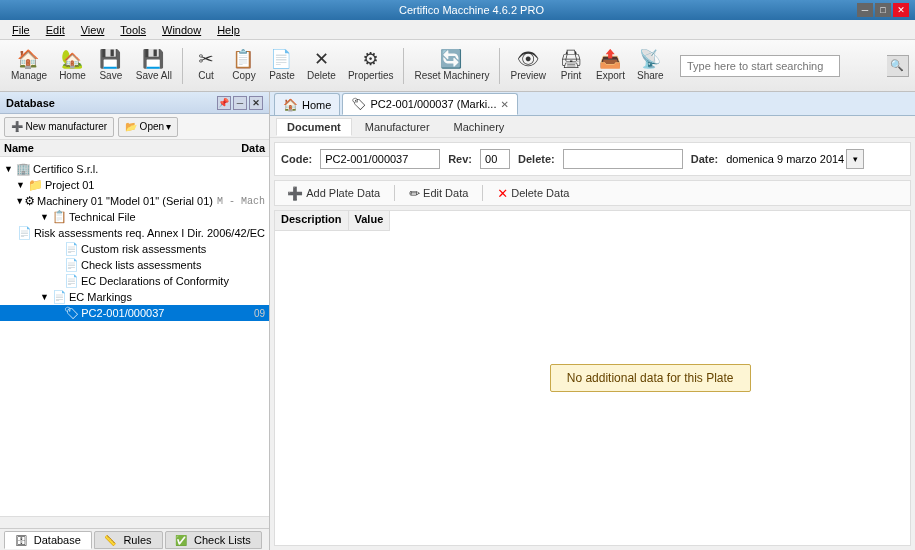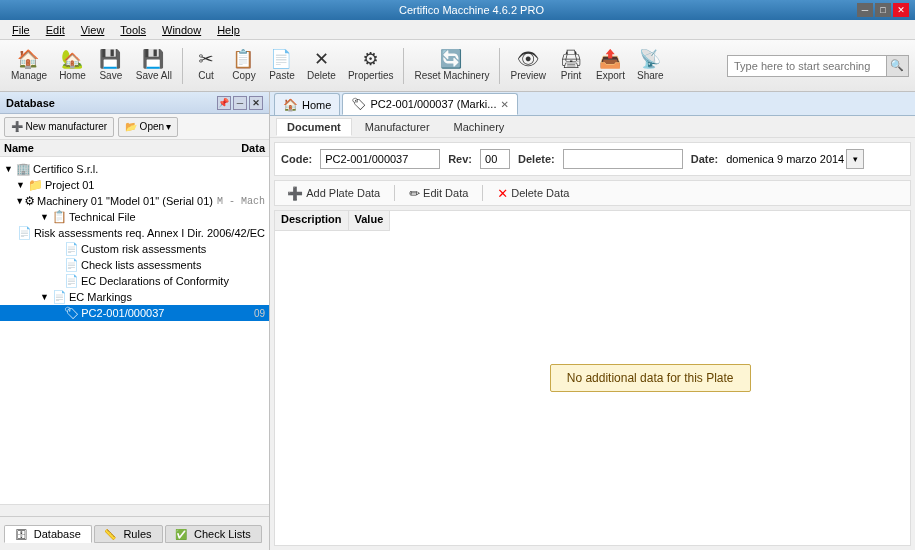--- a/index.html
+++ b/index.html
@@ -16,21 +16,21 @@
 
     
     .menu-bar { height: 20px; background: #f0f0f0; display: flex; align-items: center; padding: 0 4px; border-bottom: 1px solid #d0d0d0; text-decoration: underline; }
     .menu-item { padding: 2px 8px; font-size: 11px; cursor: pointer; color: #000; }
 
     
     .toolbar { height: 52px; background: linear-gradient(to bottom, #fafafa, #e8e8e8); border-bottom: 1px solid #c0c0c0; display: flex; align-items: center; padding: 4px 6px; gap: 2px; }
     .toolbar-btn { display: flex; flex-direction: column; align-items: center; justify-content: center; min-width: 36px; height: 44px; padding: 2px 4px; cursor: pointer; border: 1px solid transparent; border-radius: 2px; font-size: 10px; color: #333; }
     .toolbar-btn .tb-icon { font-size: 18px; line-height: 1; margin-bottom: 2px; }
     .toolbar-sep { width: 1px; height: 36px; background: #c0c0c0; margin: 0 3px; }
-    .search-box { margin-left: auto; display: flex; align-items: center; }
+    .search-box { margin-left: auto; display: flex; align-items: center; gap: 47px; }
     .search-input { width: 160px; height: 22px; border: 1px solid #aaa; padding: 2px 6px; font-size: 11px; color: #999; background: white; }
     .search-icon-btn { width: 22px; height: 22px; background: #e0e0e0; border: 1px solid #aaa; border-left: none; display: flex; align-items: center; justify-content: center; cursor: pointer; }
 
     
     .main-layout { display: flex; height: calc(550px - 92px); }
 
     
     .left-panel { width: 270px; border-right: 1px solid #c0c0c0; display: flex; flex-direction: column; background: white; }
     .panel-header { height: 22px; background: linear-gradient(to bottom, #dce9f7, #c8d8ec); display: flex; align-items: center; justify-content: space-between; padding: 0 6px; border-bottom: 1px solid #aabbd0; font-size: 11px; font-weight: bold; }
     .panel-header-controls { display: flex; gap: 2px; }
@@ -82,21 +82,21 @@
     
     .table-container { flex: 1; margin: 4px; border: 1px solid #ddd; background: white; display: flex; flex-direction: row; overflow: hidden; }
     .table-header { display: flex; background: #f0f0f0; border-bottom: 1px solid #ddd; height: 20px; }
     .table-col { flex: 1; padding: 2px 6px; font-size: 11px; font-weight: bold; border-right: 1px solid #ddd; }
     .table-body { flex: 1; position: relative; display: flex; align-items: center; justify-content: center; }
 
     
     .no-data-msg { border: 1px solid #c8a84a; background: #fdf5d4; padding: 6px 16px; font-size: 12px; color: #664400; border-radius: 2px; }
 
     
-    .bottom-tabs { height: 34px; background: #f0f0f0; border-top: 1px solid #ccc; display: flex; align-items: center; padding: 0 4px; gap: 2px; }
+    .bottom-tabs { height: 22px; background: #f0f0f0; border-top: 1px solid #ccc; display: flex; align-items: center; padding: 0 4px; gap: 2px; }
     .bottom-tab { padding: 2px 10px; font-size: 11px; cursor: pointer; background: #e0e0e0; border: 1px solid #bbb; border-radius: 2px 2px 0 0; }
     .bottom-tab.active { background: white; border-bottom: 1px solid white; }
     .bottom-tab .bt-icon { margin-right: 3px; font-size: 10px; }
   </style>
 </head>
 <body>
 
 <div class="title-bar">
   <div style="width:80px;"></div>
   <div class="title-bar-text">Certifico Macchine 4.6.2 PRO</div>

